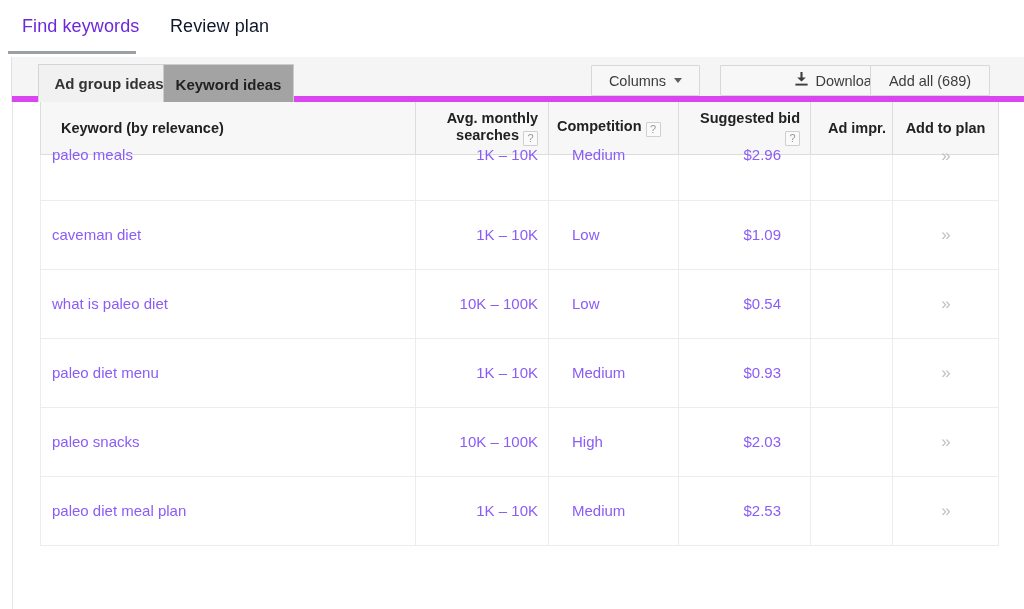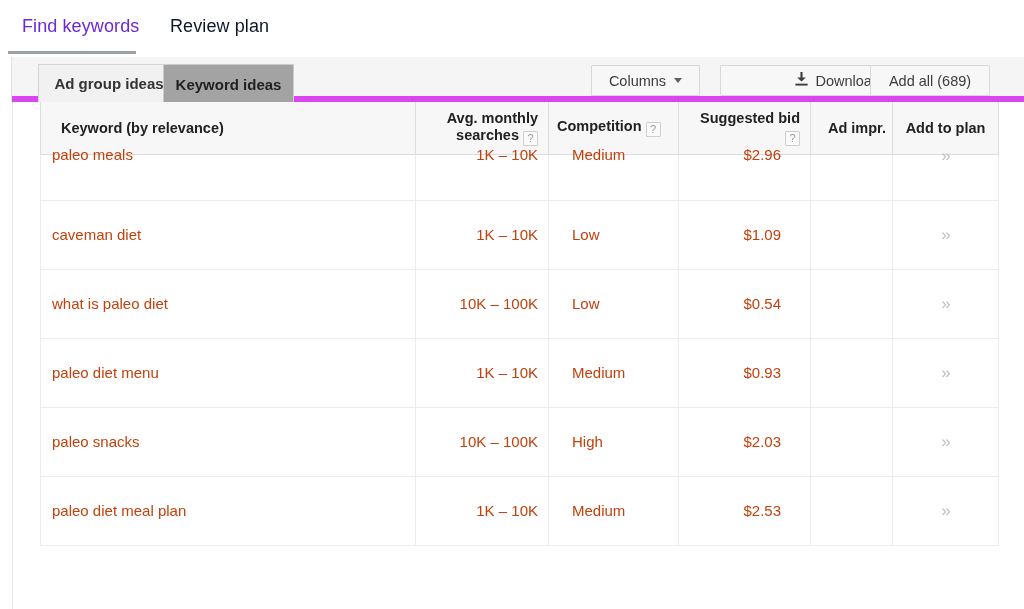--- a/index.html
+++ b/index.html
@@ -130,21 +130,21 @@
   }
   .hdr-stack { display: block; }
   .hdr-stack .l2 { display: block; }
 
   tbody td {
     height: 69px;
     border: 1px solid #ececec;
     padding: 0 10px;
     vertical-align: middle;
     background: #ffffff;
-    color: #c2410c;
+    color: #8b5cf6;
     font-size: 15px;
   }
   td.c-kw   { text-align: left; padding-left: 11px; }
   td.c-avg  { text-align: right; }
   td.c-comp { text-align: left; padding-left: 23px; }
   td.c-bid  { text-align: right; padding-right: 29px; }
   td.c-imp  { text-align: right; }
   td.c-add  { text-align: center; color: #bdbdbd; font-size: 17px; cursor: pointer; }
 
   

